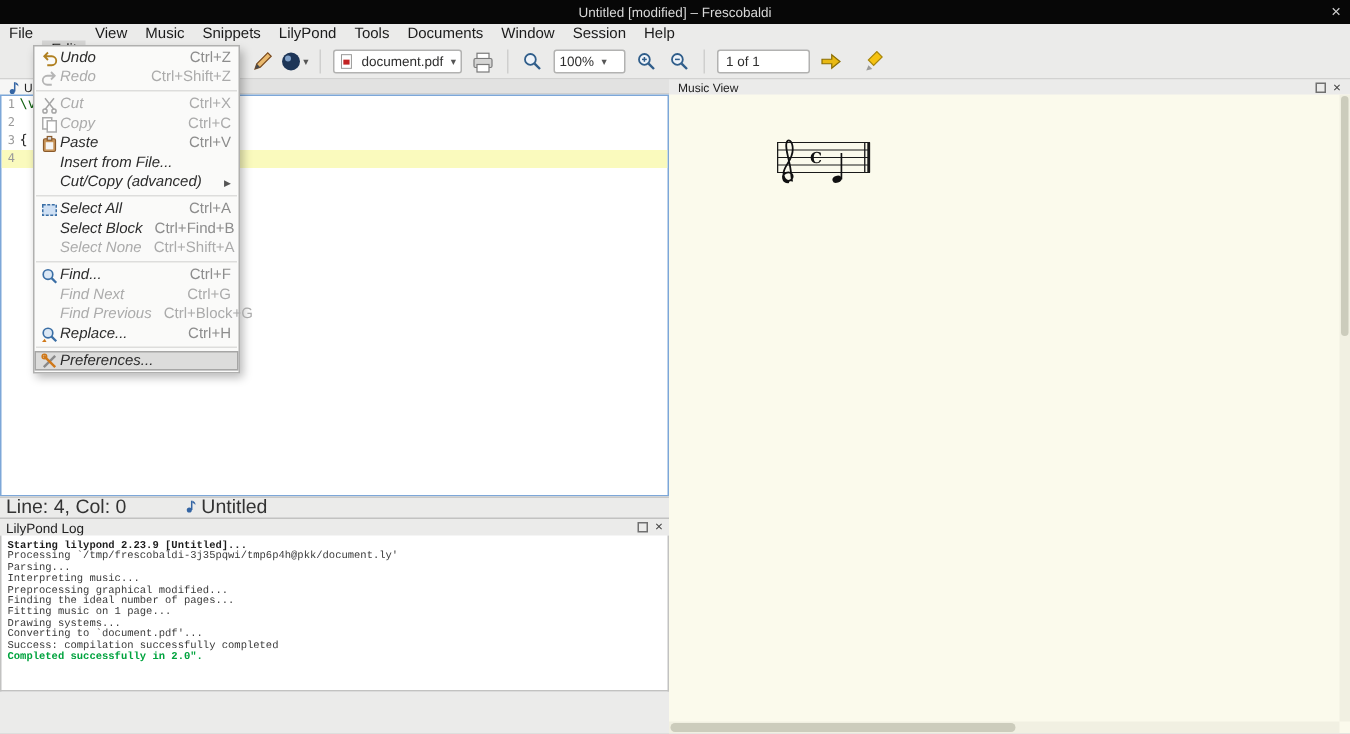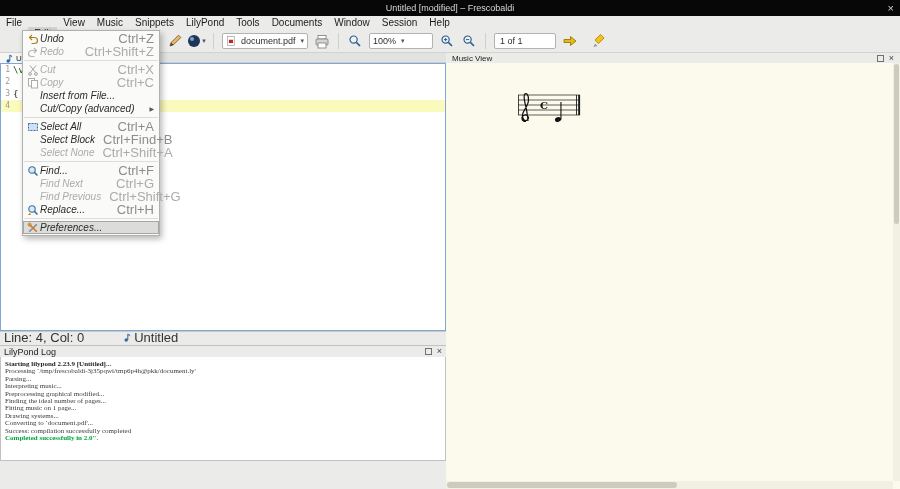--- a/index.html
+++ b/index.html
@@ -44,39 +44,39 @@
   
   #statusbar { position:absolute; left:0; top:331px; width:446px; height:12px; background:#ebebea; border-top:1px solid #c9c9c8; display:flex; align-items:center; font-size:13px; color:#333; padding-left:4px; }
   #statusbar .docname { margin-left:40px; display:flex; align-items:center; }
   #statusbar .docname svg { margin-right:3px; }
 
   
   #log-title { position:absolute; left:0; top:345px; width:446px; height:12px; background:#ebebea; border-top:1px solid #c2c2c1; display:flex; align-items:center; font-size:9px; color:#222; padding:0 4px; }
   .dock-btns { margin-left:auto; display:flex; align-items:center; gap:5px; }
   .float-btn { width:7px; height:7px; border:1px solid #707070; display:inline-block; }
   .dock-close { font-size:9px; color:#444; line-height:7px; }
-  #log-content { position:absolute; left:0; top:357px; width:446px; height:104px; background:#ffffff; border:1px solid #c2c2c1; border-top:none; font-family:Liberation Serif, serif; font-size:7px; line-height:7.4px; color:#3a3a3a; padding:4px 4px; }
+  #log-content { position:absolute; left:0; top:357px; width:446px; height:104px; background:#ffffff; border:1px solid #c2c2c1; border-top:none; font-family:Liberation Mono, monospace; font-size:7px; line-height:7.4px; color:#3a3a3a; padding:4px 4px; }
   #log-content .bold { font-weight:bold; color:#1c1c1c; }
   #log-content .success { font-weight:bold; color:#00a33e; }
 
   
   #mv-title { position:absolute; left:446px; top:53px; width:454px; height:10px; background:#ebebea; display:flex; align-items:center; font-size:8px; color:#222; padding:0 6px;text-align:right; }
   #mv-content { position:absolute; left:446px; top:63px; width:454px; height:426px; background:#fbfaec; overflow:hidden; }
   #mv-hscroll { position:absolute; left:0; bottom:0; width:447px; height:8px; background:#f1f0e2; }
   #mv-hscroll .handle { position:absolute; left:1px; top:1px; width:230px; height:6px; background:#ccccbc; border-radius:3px; }
   #mv-vscroll { position:absolute; right:0; top:0; width:7px; height:418px; background:#f1f0e2; }
   #mv-vscroll .handle { position:absolute; top:1px; left:1px; width:5px; height:160px; background:#ccccbc; border-radius:3px; }
   #staff { position:absolute; left:72px; top:24px; }
 
   
   #edit-menu { position:absolute; left:22px; top:30px; width:138px; background:#fafaf9; border:1px solid #b0b0af; box-shadow:2px 3px 6px rgba(0,0,0,0.28); z-index:50; padding:1px 0; }
   .mi { display:flex; align-items:center; height:13px; padding:0 5px 0 3px; font-size:10px; color:#2b2b2b; }
   .mi .mic { width:14px; flex:none; display:flex; align-items:center; justify-content:center; }
   .mi .mil { flex:1; white-space:nowrap;font-style:italic; }
-  .mi .mis { color:#8d8d8d; font-size:13px; margin-left:8px; white-space:nowrap; }
+  .mi .mis { color:#8d8d8d; font-size:10px; margin-left:8px; white-space:nowrap; }
   .mi.disabled .mil, .mi.disabled .mis { color:#ababab; }
   .mi.highlighted { background:#dcdcdb; outline:1px solid #a6a6a5; outline-offset:-1px; }
   .msep { height:1px; background:#dddddc; margin:2px 1px; }
   .sub-arrow { font-size:6px; color:#555; margin-left:8px; }
 </style>
 </head>
 <body>
 
 <div id="app">
 
@@ -126,21 +126,21 @@
         <rect x="4" y="9" width="8" height="5" fill="#ffffff" stroke="#7a7a7a" stroke-width="0.8"></rect>
       </svg>
     </span>
     <span class="tsep"></span>
     <span class="tbtn">
       <svg width="14" height="14" viewBox="0 0 14 14">
         <circle cx="5.6" cy="5.6" r="3.6" fill="#eef3f9" stroke="#2f5d8a" stroke-width="1.2"></circle>
         <line x1="8.4" y1="8.4" x2="12" y2="12" stroke="#2f5d8a" stroke-width="1.6"></line>
       </svg>
     </span>
-    <span class="combo" style="width:64px;text-align:right;">
+    <span class="combo" style="width:48px;text-align:right;">
       <span>100%</span>
       <span class="arr">▾</span>
     </span>
     <span class="tbtn">
       <svg width="14" height="14" viewBox="0 0 14 14">
         <circle cx="5.6" cy="5.6" r="3.6" fill="#eef3f9" stroke="#2f5d8a" stroke-width="1.2"></circle>
         <line x1="8.4" y1="8.4" x2="12" y2="12" stroke="#2f5d8a" stroke-width="1.6"></line>
         <line x1="4" y1="5.6" x2="7.2" y2="5.6" stroke="#2f5d8a" stroke-width="1"></line>
         <line x1="5.6" y1="4" x2="5.6" y2="7.2" stroke="#2f5d8a" stroke-width="1"></line>
       </svg>
@@ -301,20 +301,31 @@
       <span class="mic">
         <svg width="12" height="12" viewBox="0 0 12 12">
             <rect x="1.5" y="1.5" width="6" height="7.5" fill="#fff" stroke="#ababab"></rect>
             <rect x="4.5" y="3.5" width="6" height="7.5" fill="#fff" stroke="#ababab"></rect>
           </svg>
       </span>
       <span class="mil">Copy</span>
       <span class="mis">Ctrl+C</span>
     </div>
     <div class="mi">
+      <span class="mic">
+        <svg width="12" height="12" viewBox="0 0 12 12">
+            <rect x="2" y="2.5" width="8" height="8.5" rx="1" fill="#c8955a" stroke="#8a5a2b" stroke-width="0.8"></rect>
+            <rect x="4.5" y="1" width="3" height="2.5" fill="#d9d9d9" stroke="#8a5a2b" stroke-width="0.8"></rect>
+            <rect x="3.5" y="4.8" width="5" height="4.8" fill="#f5f5f5"></rect>
+          </svg>
+      </span>
+      <span class="mil">Paste</span>
+      <span class="mis">Ctrl+V</span>
+    </div>
+    <div class="mi">
       <span class="mic"></span>
       <span class="mil">Insert from File...</span>
       <span class="mis"></span>
     </div>
     <div class="mi">
       <span class="mic"></span>
       <span class="mil">Cut/Copy (advanced)</span>
       <span class="sub-arrow">▶</span>
     </div>
     <div class="msep"></div>
@@ -349,21 +360,21 @@
       <span class="mis">Ctrl+F</span>
     </div>
     <div class="mi disabled">
       <span class="mic"></span>
       <span class="mil">Find Next</span>
       <span class="mis">Ctrl+G</span>
     </div>
     <div class="mi disabled">
       <span class="mic"></span>
       <span class="mil">Find Previous</span>
-      <span class="mis">Ctrl+Shift+G</span>
+      <span class="mis">Ctrl+Block+G</span>
     </div>
     <div class="mi">
       <span class="mic">
         <svg width="12" height="12" viewBox="0 0 12 12">
             <circle cx="5" cy="5" r="3.2" fill="#dce8f5" stroke="#3a6ea5" stroke-width="1.1"></circle>
             <line x1="7.4" y1="7.4" x2="10.5" y2="10.5" stroke="#3a6ea5" stroke-width="1.5"></line>
             <path d="M1 11 L4 11 L2.8 8.8 Z" fill="#d07818"></path>
           </svg>
       </span>
       <span class="mil">Replace...</span>

